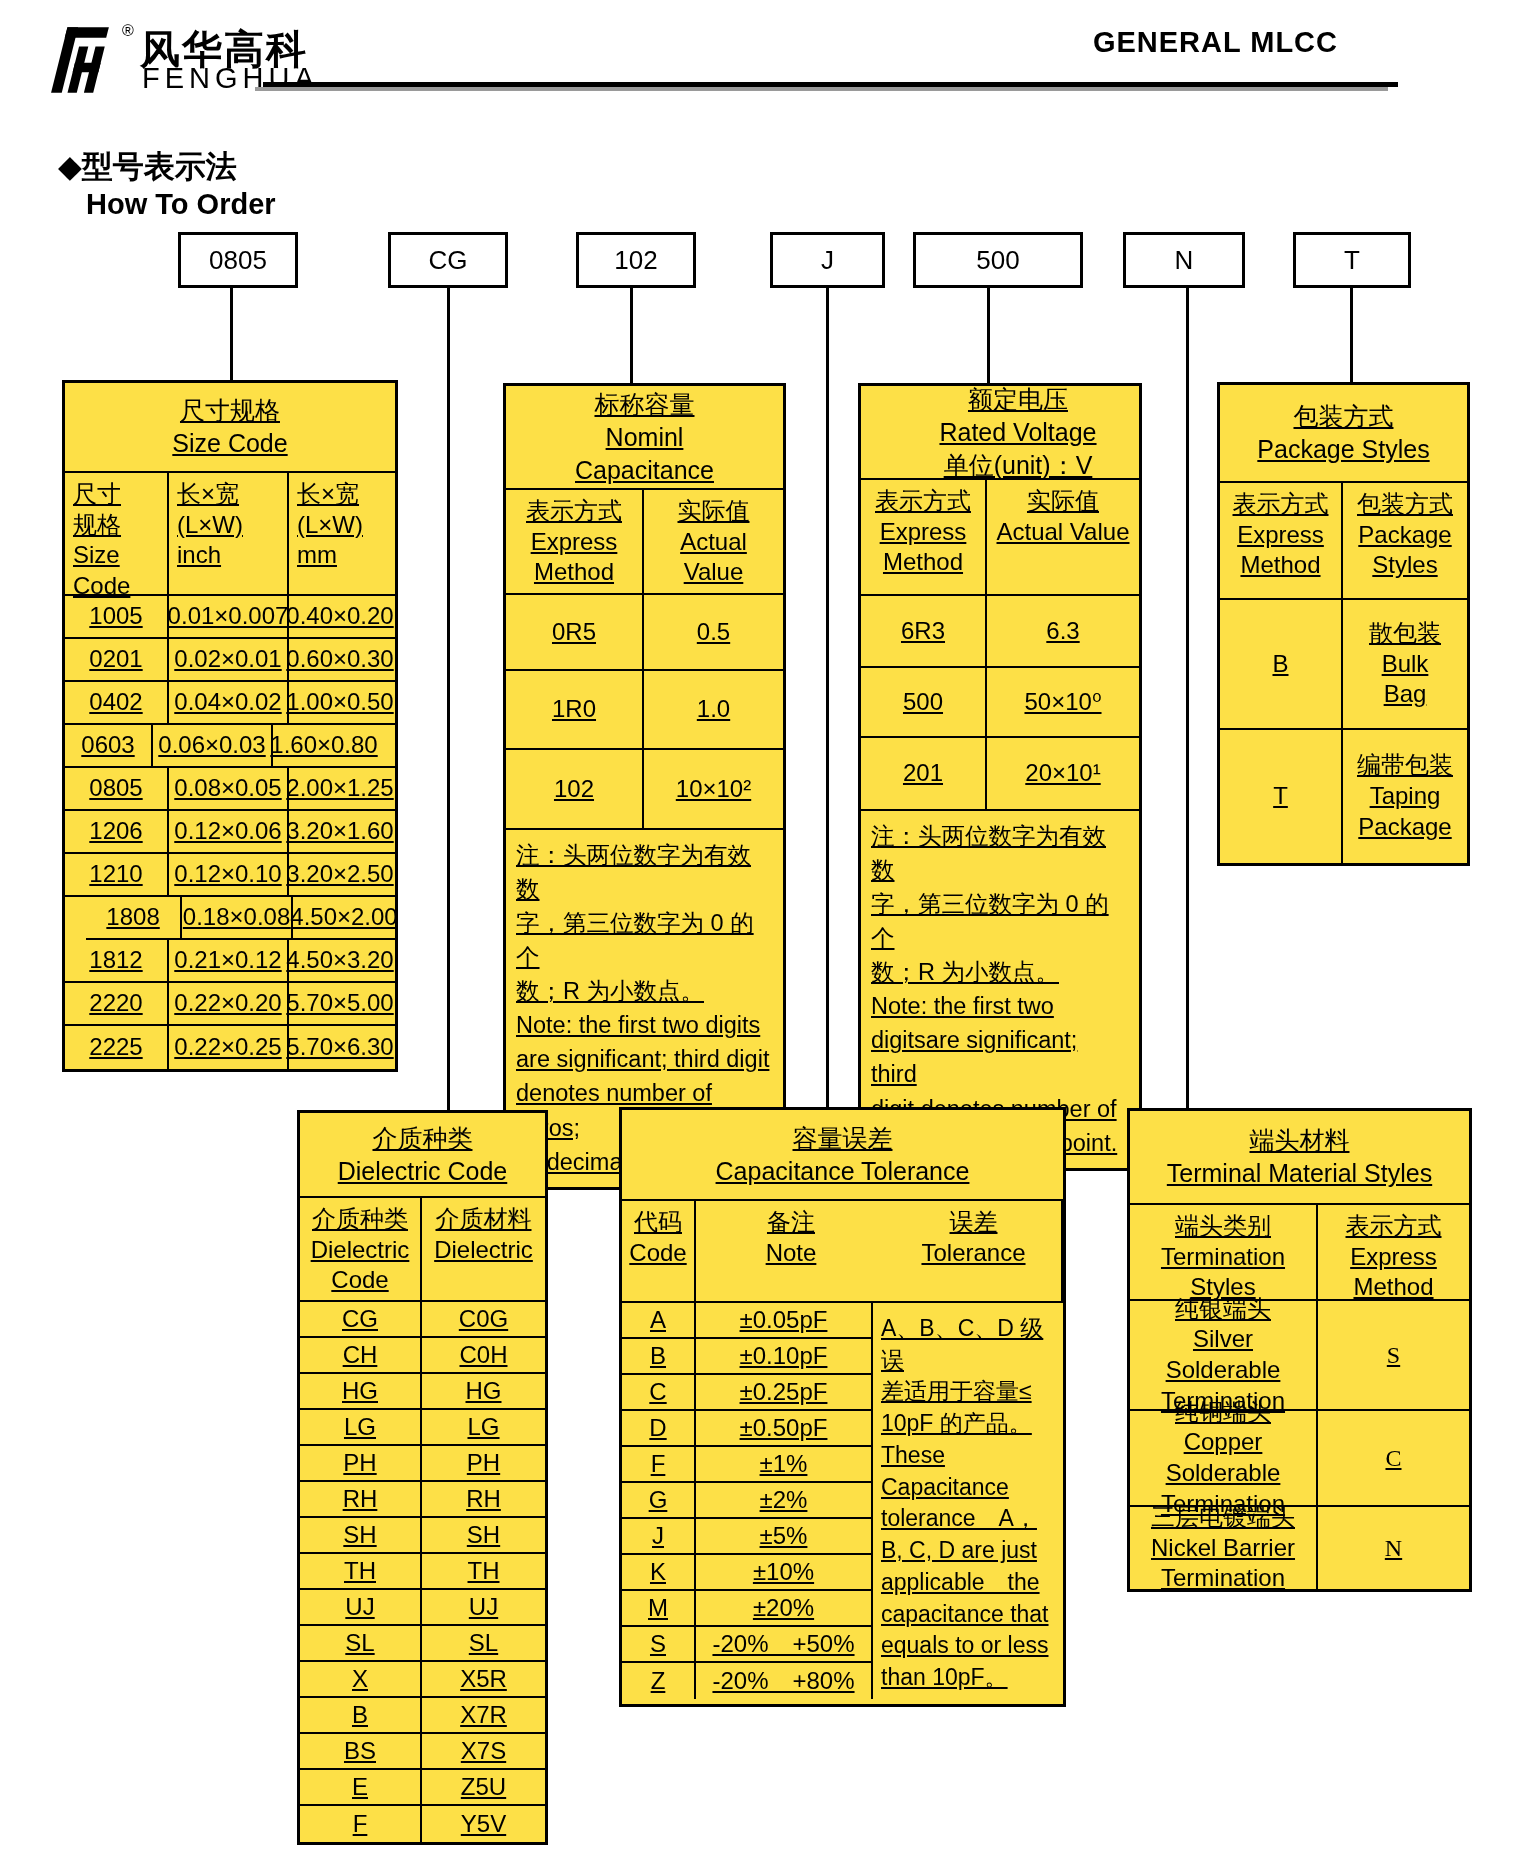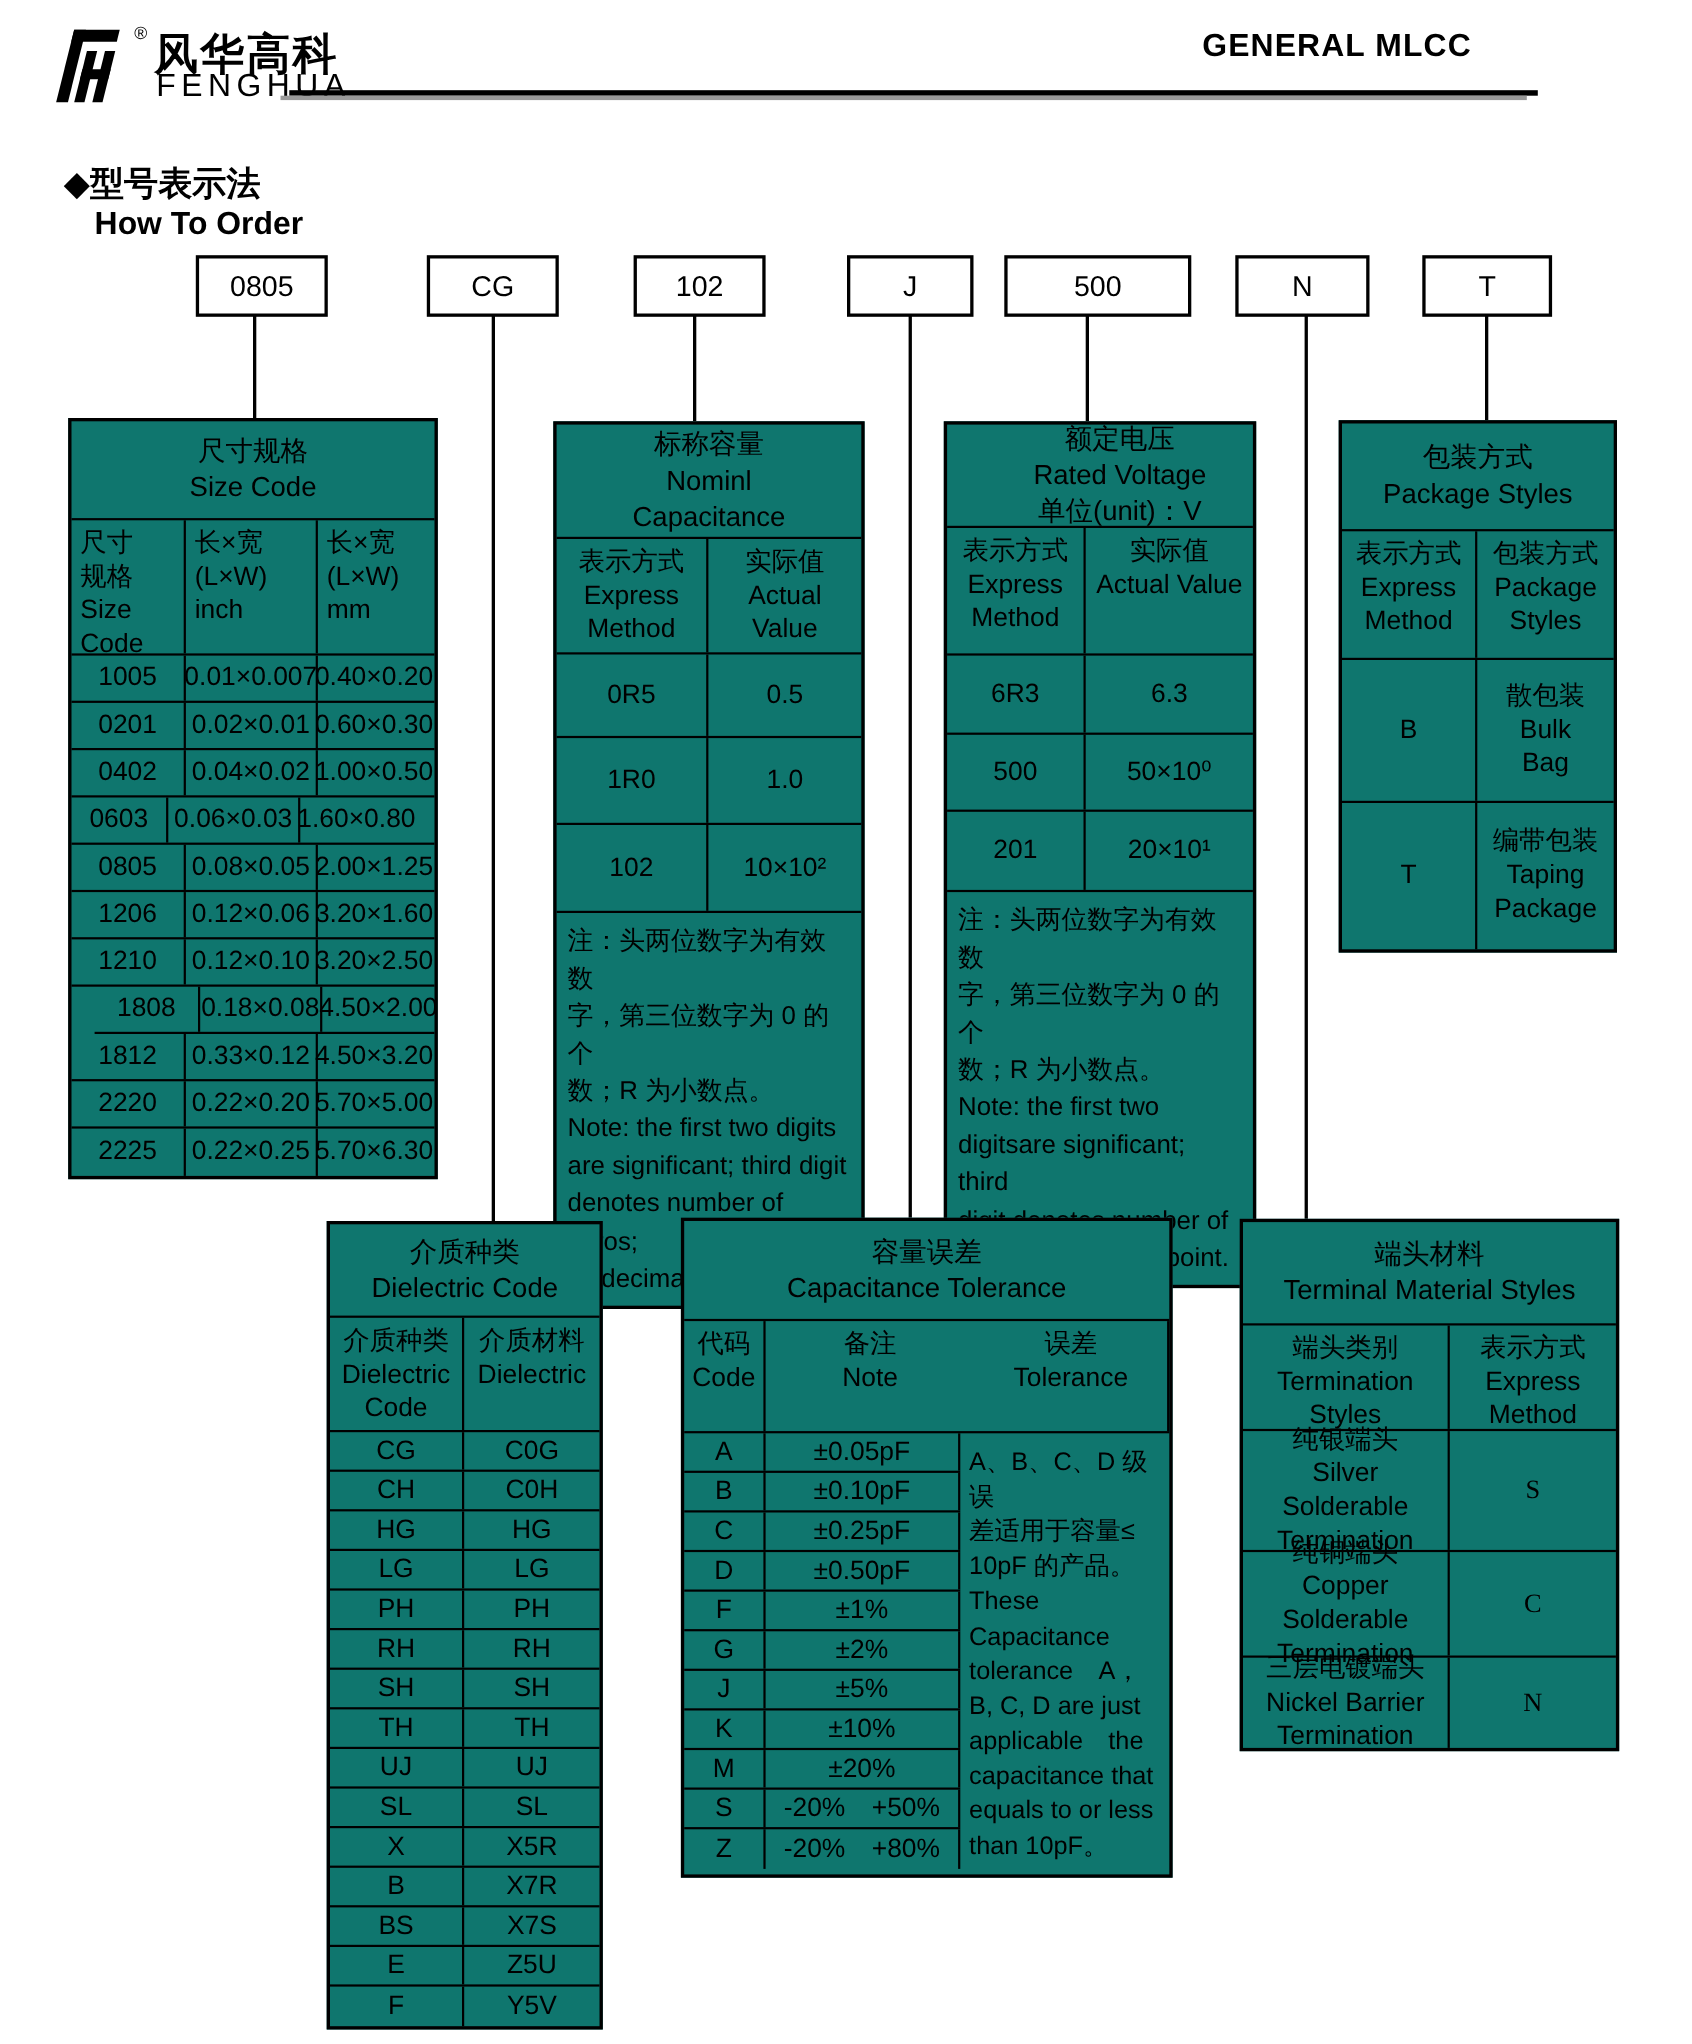--- a/index.html
+++ b/index.html
@@ -31,21 +31,21 @@
   .vl{position:absolute;width:3px;background:#000;}
   #ln0{left:230px;top:287px;height:93px;}
   #ln1{left:447px;top:287px;height:823px;}
   #ln2{left:630px;top:287px;height:96px;}
   #ln3{left:826px;top:287px;height:820px;}
   #ln4{left:987px;top:287px;height:96px;}
   #ln5{left:1186px;top:287px;height:821px;}
   #ln6{left:1350px;top:287px;height:95px;}
 
   
-  .tbl{position:absolute;border:3px solid #000;box-sizing:border-box;background:#0f766e;}
+  .tbl{position:absolute;border:3px solid #000;box-sizing:border-box;background:#fde047;text-decoration:underline;}
   .t-title{border-bottom:2px solid #000;display:flex;align-items:center;justify-content:center;
            text-align:center;white-space:pre-line;font-size:25px;line-height:1.32;box-sizing:border-box;}
   .t-cols{display:flex;border-bottom:2px solid #000;box-sizing:border-box;}
   .t-cols .t-cell{padding-top:6px;}
   .t-cell{box-sizing:border-box;border-right:2px solid #000;display:flex;align-items:center;
           justify-content:center;text-align:center;white-space:pre-line;font-size:24px;line-height:1.28;}
   .t-cols .t-cell{align-items:flex-start;}
   .t-cell.last{border-right:none;}
   .t-row{display:flex;border-bottom:2px solid #000;box-sizing:border-box;}
   .t-body:last-child .t-row:last-child,
@@ -164,21 +164,21 @@
           <div class="t-cell" style="width: 120px;">0.12×0.10</div>
           <div class="t-cell last" style="width: 102px;">3.20×2.50</div>
         </div>
         <div class="t-row" style="height: 43px; margin-left: 21px;">
           <div class="t-cell" style="width: 104px;">1808</div>
           <div class="t-cell" style="width: 120px;">0.18×0.08</div>
           <div class="t-cell last" style="width: 102px;">4.50×2.00</div>
         </div>
         <div class="t-row" style="height: 43px;">
           <div class="t-cell" style="width: 104px;">1812</div>
-          <div class="t-cell" style="width: 120px;">0.33×0.12</div>
+          <div class="t-cell" style="width: 120px;">0.21×0.12</div>
           <div class="t-cell last" style="width: 102px;">4.50×3.20</div>
         </div>
         <div class="t-row" style="height: 43px;">
           <div class="t-cell" style="width: 104px;">2220</div>
           <div class="t-cell" style="width: 120px;">0.22×0.20</div>
           <div class="t-cell last" style="width: 102px;">5.70×5.00</div>
         </div>
         <div class="t-row" style="height: 43px;">
           <div class="t-cell" style="width: 104px;">2225</div>
           <div class="t-cell" style="width: 120px;">0.22×0.25</div>

